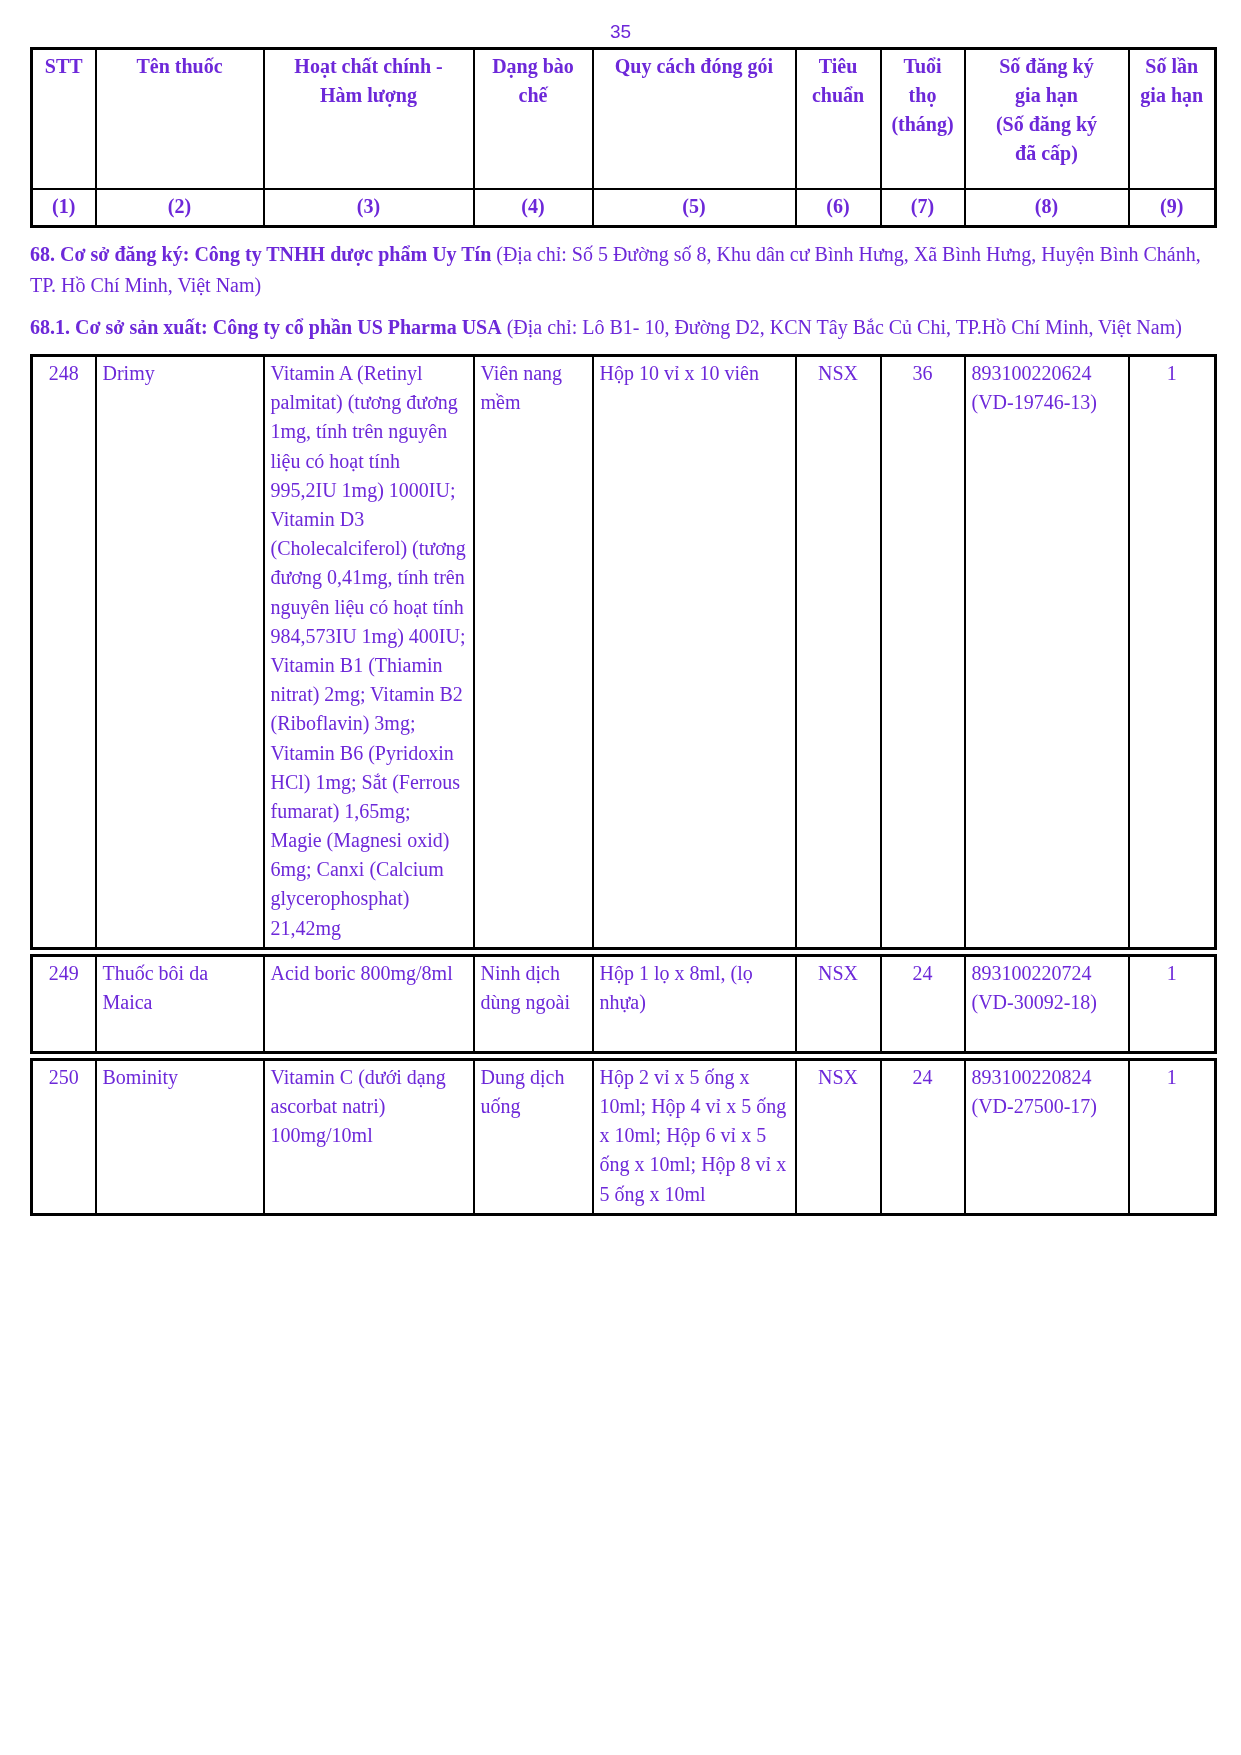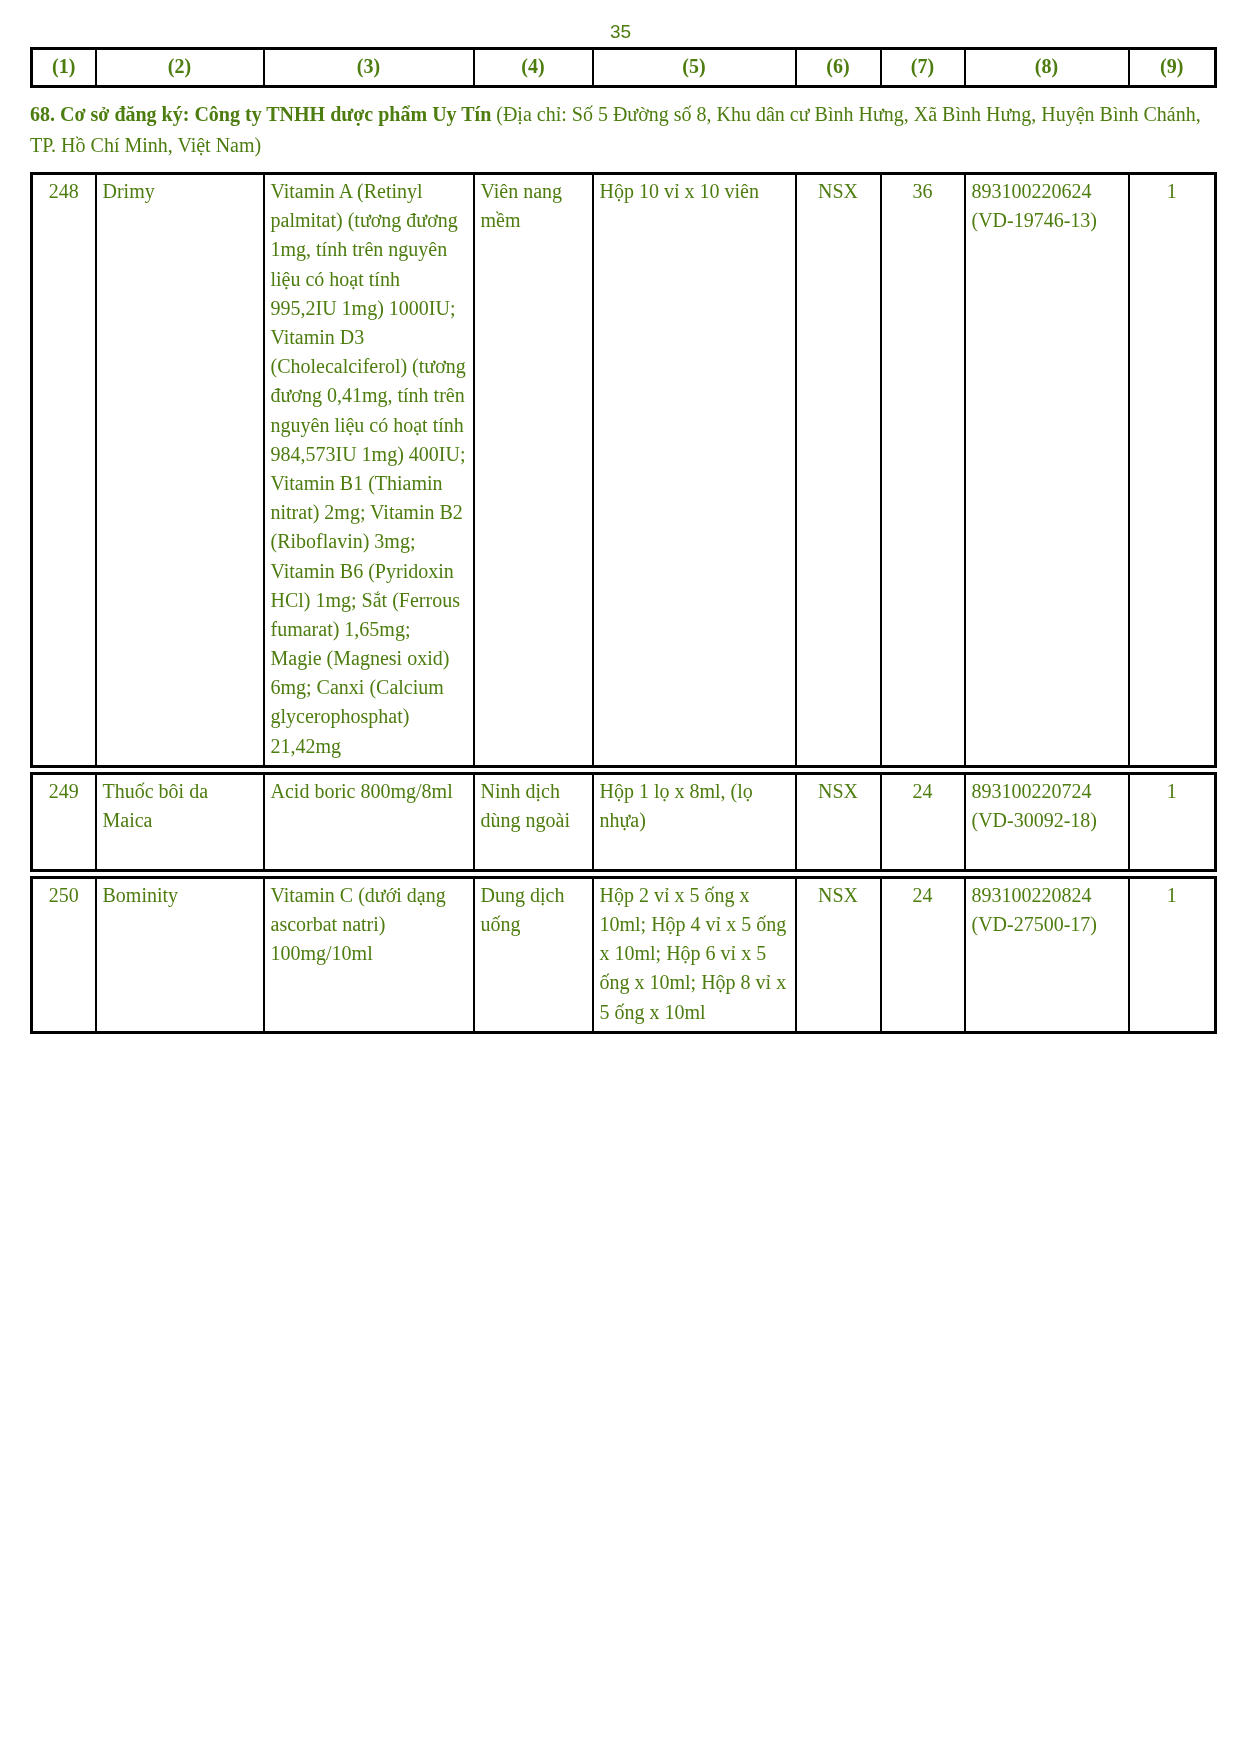--- a/index.html
+++ b/index.html
@@ -7,21 +7,21 @@
     padding: 0;
     background: #ffffff;
   }
   .page {
     position: relative;
     width: 1241px;
     min-height: 1755px;
     box-sizing: border-box;
     padding: 22px 30px 40px 30px;
     background: #ffffff;
-    color: #4d7c0f;
+    color: #6d28d9;
     font-family: "Liberation Serif", "DejaVu Serif", serif;
     font-size: 20px;
   }
   .page-number {
     text-align: center;
     font-family: "Liberation Sans", "DejaVu Sans", sans-serif;
     font-size: 19px;
     line-height: 1.1;
     margin: 0 0 4px 0;
   }
@@ -86,36 +86,57 @@
         <col class="c2">
         <col class="c3">
         <col class="c4">
         <col class="c5">
       <col class="c6">
         <col class="c7">
         <col class="c8">
         <col class="c9">
     </colgroup>
     <tbody>
+      <tr class="hdr-row">
+        <th>STT</th>
+        <th>Tên thuốc</th>
+        <th>Hoạt chất chính -
+Hàm lượng</th>
+        <th>Dạng bào
+chế</th>
+        <th>Quy cách đóng gói</th>
+        <th>Tiêu
+chuẩn</th>
+        <th>Tuổi
+thọ
+(tháng)</th>
+        <th>Số đăng ký
+gia hạn
+(Số đăng ký
+đã cấp)</th>
+        <th>Số lần
+gia hạn</th>
+      </tr>
       <tr class="num-row">
         <td>(1)</td>
         <td>(2)</td>
         <td>(3)</td>
         <td>(4)</td>
         <td>(5)</td>
         <td>(6)</td>
         <td>(7)</td>
         <td>(8)</td>
         <td>(9)</td>
       </tr>
     </tbody>
   </table>
 
   <p class="section"><b>68. Cơ sở đăng ký: Công ty TNHH dược phẩm Uy Tín</b><span> (Địa chỉ: Số 5 Đường số 8, Khu dân cư Bình Hưng, Xã Bình Hưng, Huyện Bình Chánh, TP. Hồ Chí Minh, Việt Nam)</span></p>
 
+  <p class="section"><b>68.1. Cơ sở sản xuất: Công ty cổ phần US Pharma USA</b><span> (Địa chỉ: Lô B1- 10, Đường D2, KCN Tây Bắc Củ Chi, TP.Hồ Chí Minh, Việt Nam)</span></p>
 
   <table class="tbl row-tbl">
     <colgroup>
       <col class="c1">
         <col class="c2">
         <col class="c3">
         <col class="c4">
         <col class="c5">
       <col class="c6">
         <col class="c7">

